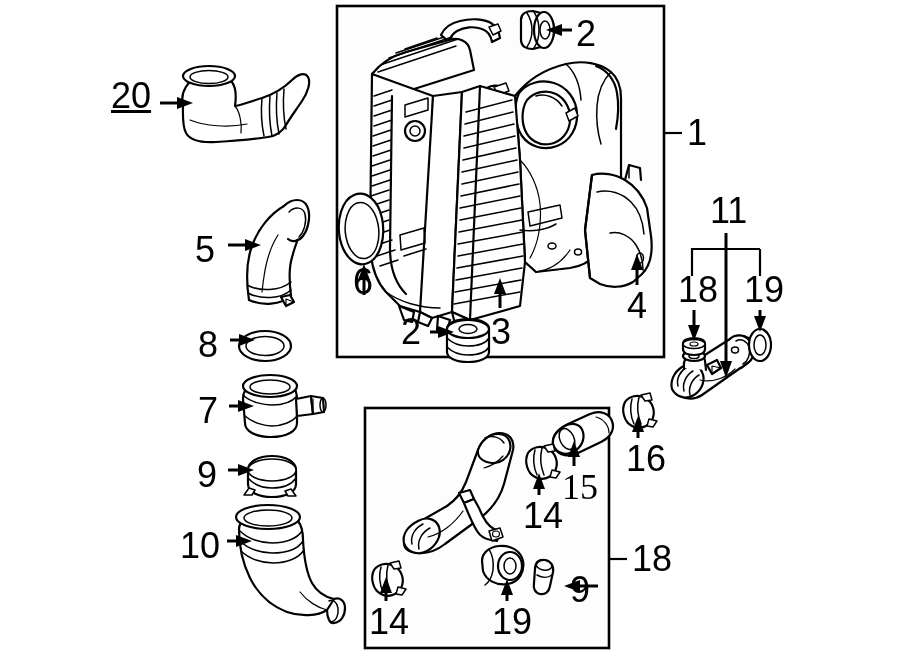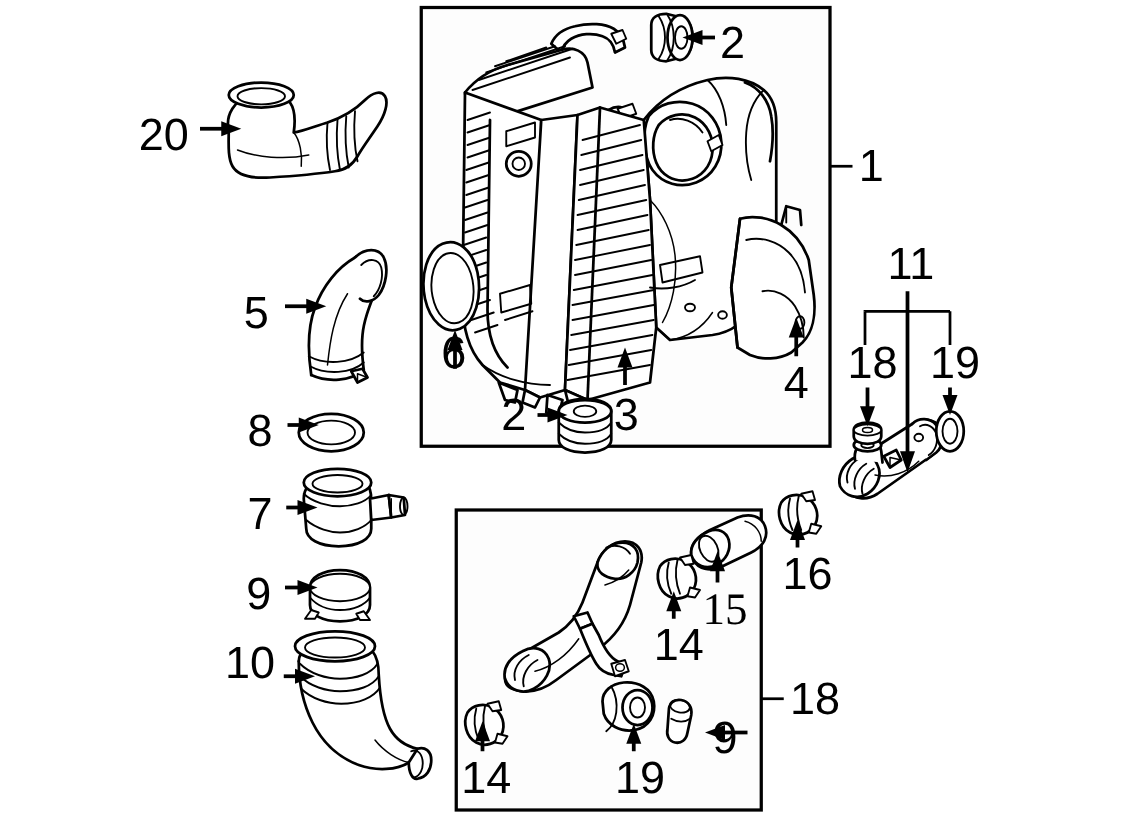--- a/index.html
+++ b/index.html
@@ -537,26 +537,26 @@
 
       <path class="arw" d="M507,601 L507,593"></path>
       <path class="blk" d="M507,579 L501,595 L513,595 Z"></path>
 
       <path class="arw" d="M386,601 L386,591"></path>
       <path class="blk" d="M386,577 L380,593 L392,593 Z"></path>
     </g>
 
   </svg>
 
-  <div class="callout" style="left:111px;top:90px;">20</div>
+  <div class="callout" style="left:111px;top:78px;text-decoration:underline;">20</div>
   <div class="callout" style="left:195px;top:232px;">5</div>
   <div class="callout" style="left:198px;top:327px;">8</div>
   <div class="callout" style="left:198px;top:393px;">7</div>
   <div class="callout" style="left:197px;top:457px;">9</div>
-  <div class="callout" style="left:180px;top:512px;">10</div>
+  <div class="callout" style="left:180px;top:528px;">10</div>
   <div class="callout" style="left:576px;top:16px;">2</div>
   <div class="callout" style="left:687px;top:115px;">1</div>
   <div class="callout" style="left:353px;top:264px;">6</div>
   <div class="callout" style="left:401px;top:314px;">2</div>
   <div class="callout" style="left:491px;top:314px;">3</div>
   <div class="callout" style="left:627px;top:288px;">4</div>
   <div class="callout" style="left:710px;top:193px;">11</div>
   <div class="callout" style="left:678px;top:272px;text-align:right;">18</div>
   <div class="callout" style="left:744px;top:272px;">19</div>
   <div class="callout" style="left:626px;top:441px;">16</div>

